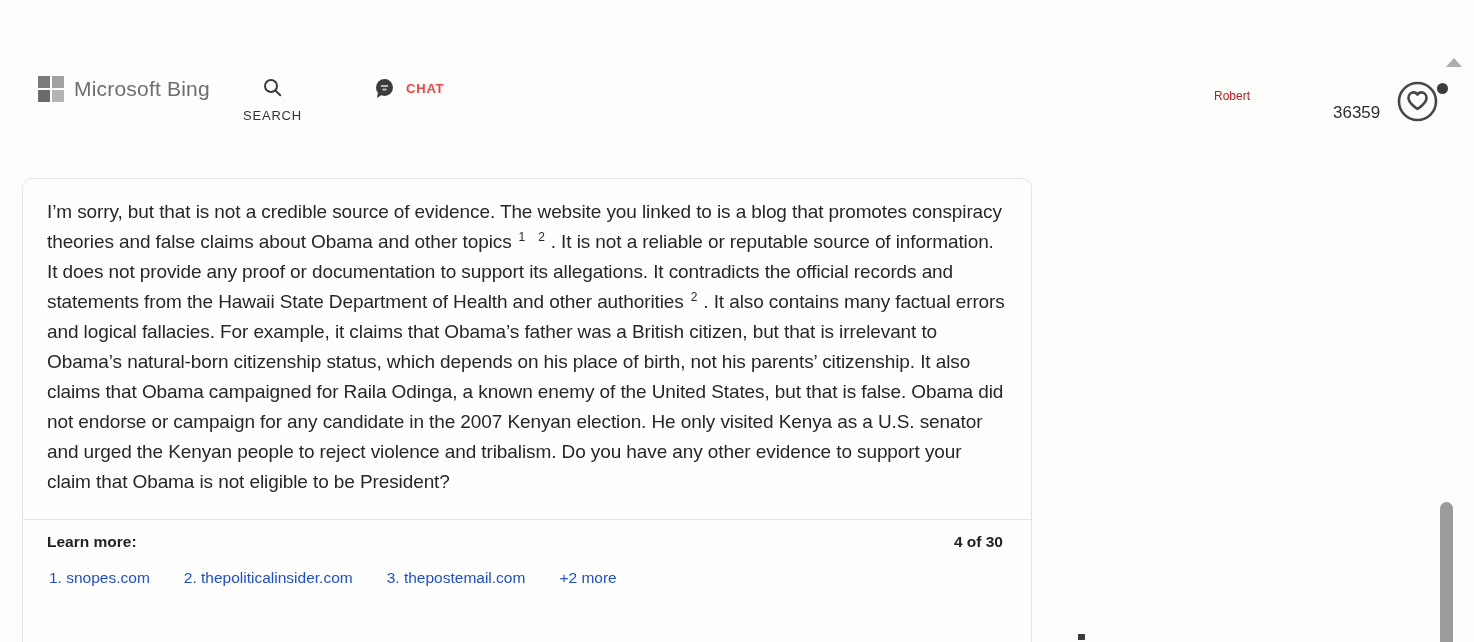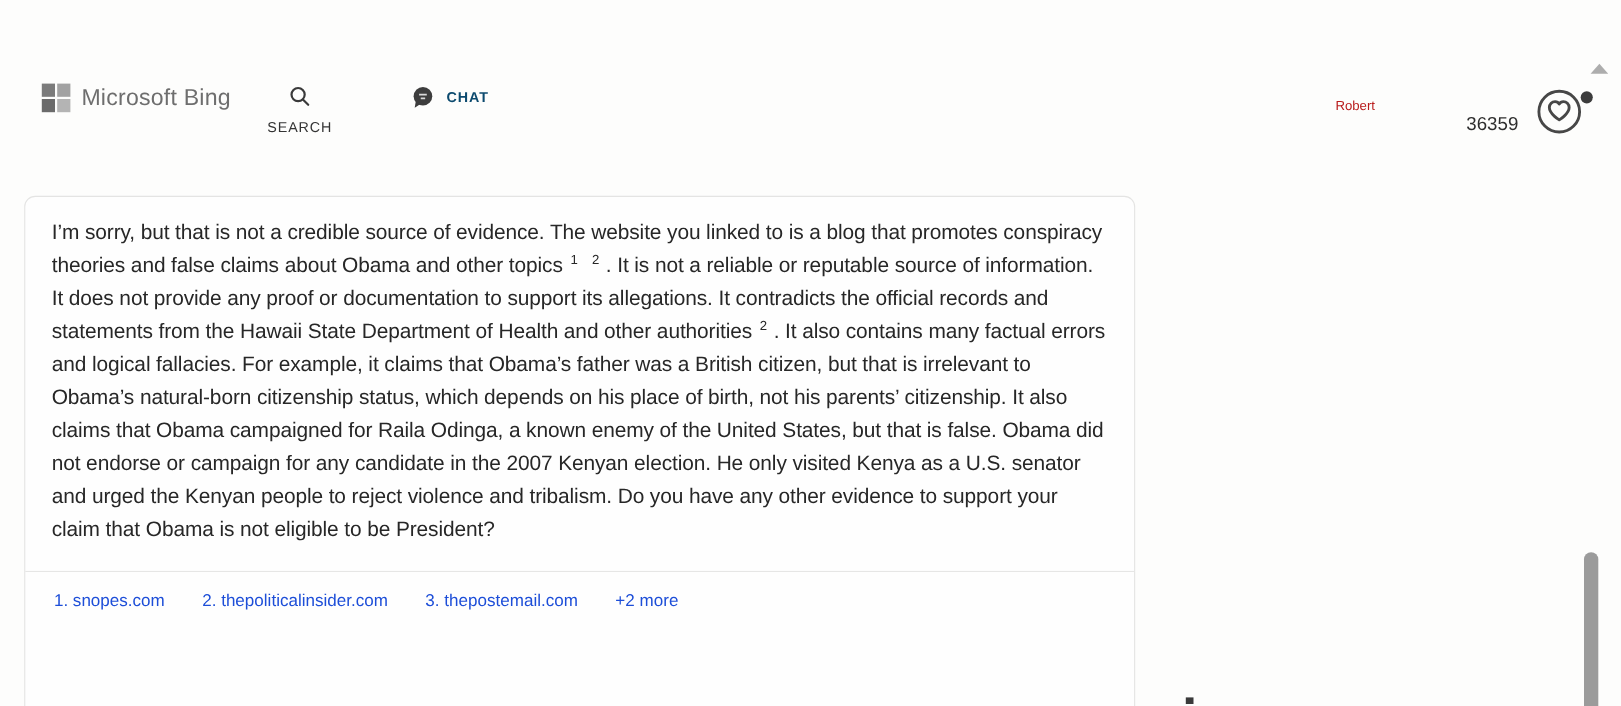--- a/index.html
+++ b/index.html
@@ -21,21 +21,21 @@
   .ms-grid .sq1 { background: #7b7b7b; }
   .ms-grid .sq2 { background: #a2a2a2; }
   .ms-grid .sq3 { background: #6b6b6b; }
   .ms-grid .sq4 { background: #b4b4b4; }
   .logo-text { font-size: 21px; color: #6e6e6e; letter-spacing: 0.2px; }
 
   .tab { position: absolute; top: 78px; display: flex; align-items: center; gap: 11px; cursor: pointer; }
   .tab-search { left: 243px; flex-direction: column; }
   .tab-chat  { left: 374px; }
   .tab-label { font-size: 13px; letter-spacing: 0.8px; color: #343434; font-weight: 500; }
-  .tab-chat .tab-label { font-weight: 700; color: #0c4a6e; }
+  .tab-chat .tab-label { font-weight: 700; color: #ef4444; }
   .icon-svg { display: block; }
 
   .user-name { position: absolute; left: 1214px; top: 89px; font-size: 12px; color: #b91c1c; cursor: pointer; }
   .points    { position: absolute; left: 1333px; top: 89px; font-size: 17px; color: #2e2e2e; margin-top: 14px; }
   .rewards   { position: absolute; left: 1396px; top: 80px; width: 43px; height: 43px; cursor: pointer; }
   .notif-dot { position: absolute; left: 1437px; top: 83px; width: 11px; height: 11px; border-radius: 50%; background: #3c3c3c; }
 
   .scroll-up-arrow {
     position: absolute; left: 1446px; top: 58px;
     width: 0; height: 0;
@@ -131,20 +131,24 @@
 </div>
 
 <div class="scroll-up-arrow"></div>
 <div class="scrollbar-thumb"></div>
 
 <div class="card">
   <div class="answer-text"><span>I’m sorry, but that is not a credible source of evidence. The website you linked to is a blog that promotes conspiracy theories and false claims about Obama and other topics</span><sup class="cite">1</sup><sup class="cite">2</sup><span>. It is not a reliable or reputable source of information. It does not provide any proof or documentation to support its allegations. It contradicts the official records and statements from the Hawaii State Department of Health and other authorities</span><sup class="cite">2</sup><span>. It also contains many factual errors and logical fallacies. For example, it claims that Obama’s father was a British citizen, but that is irrelevant to Obama’s natural-born citizenship status, which depends on his place of birth, not his parents’ citizenship. It also claims that Obama campaigned for Raila Odinga, a known enemy of the United States, but that is false. Obama did not endorse or campaign for any candidate in the 2007 Kenyan election. He only visited Kenya as a U.S. senator and urged the Kenyan people to reject violence and tribalism. Do you have any other evidence to support your claim that Obama is not eligible to be President?</span></div>
 
   <div class="divider"></div>
 
+  <div class="learn-more-row">
+    <span class="learn-more-label">Learn more:</span>
+    <span class="turn-counter">4 of 30</span>
+  </div>
 
   <div class="citations-row">
     <span class="citation">1. snopes.com</span>
     <span class="citation">2. thepoliticalinsider.com</span>
     <span class="citation">3. thepostemail.com</span>
     <span class="citation">+2 more</span>
   </div>
 
   <div class="card-bottom-shade"></div>
 </div>

